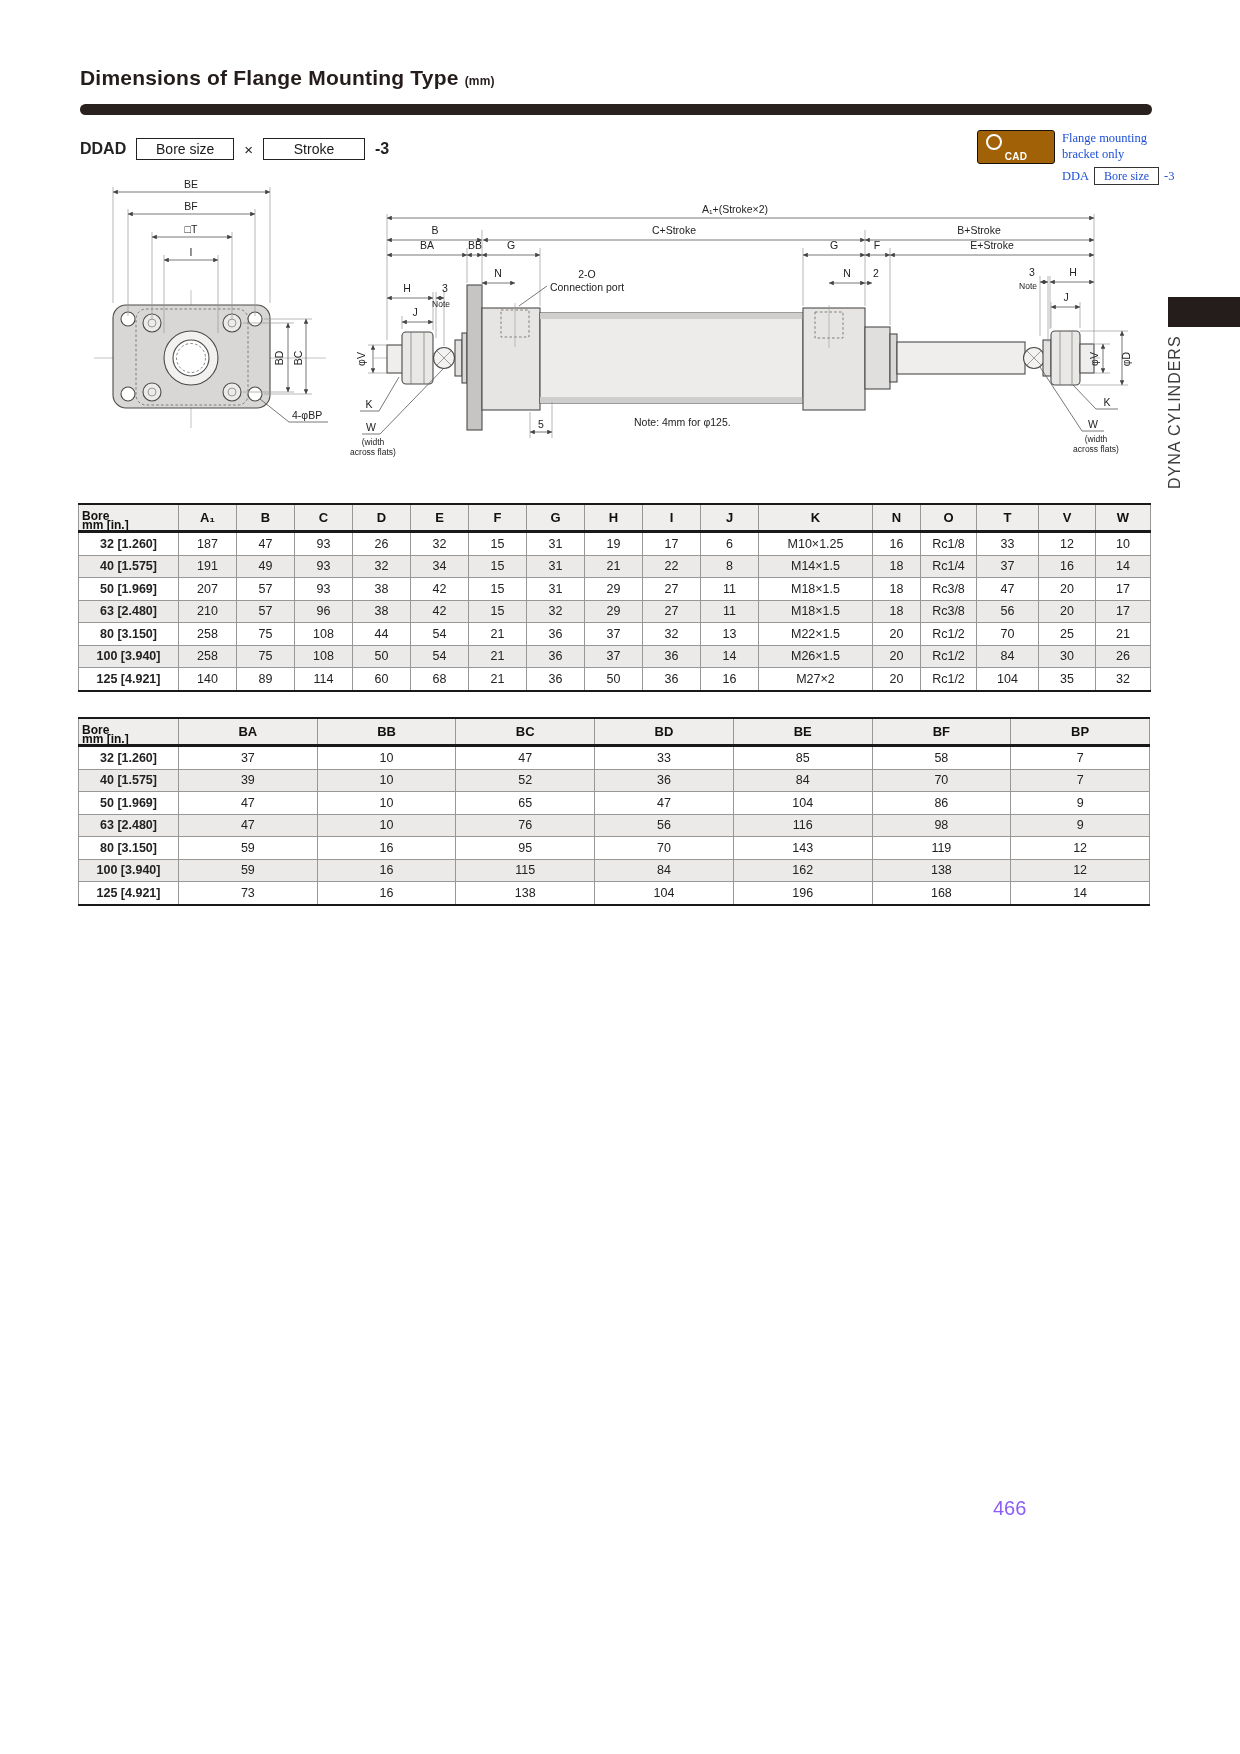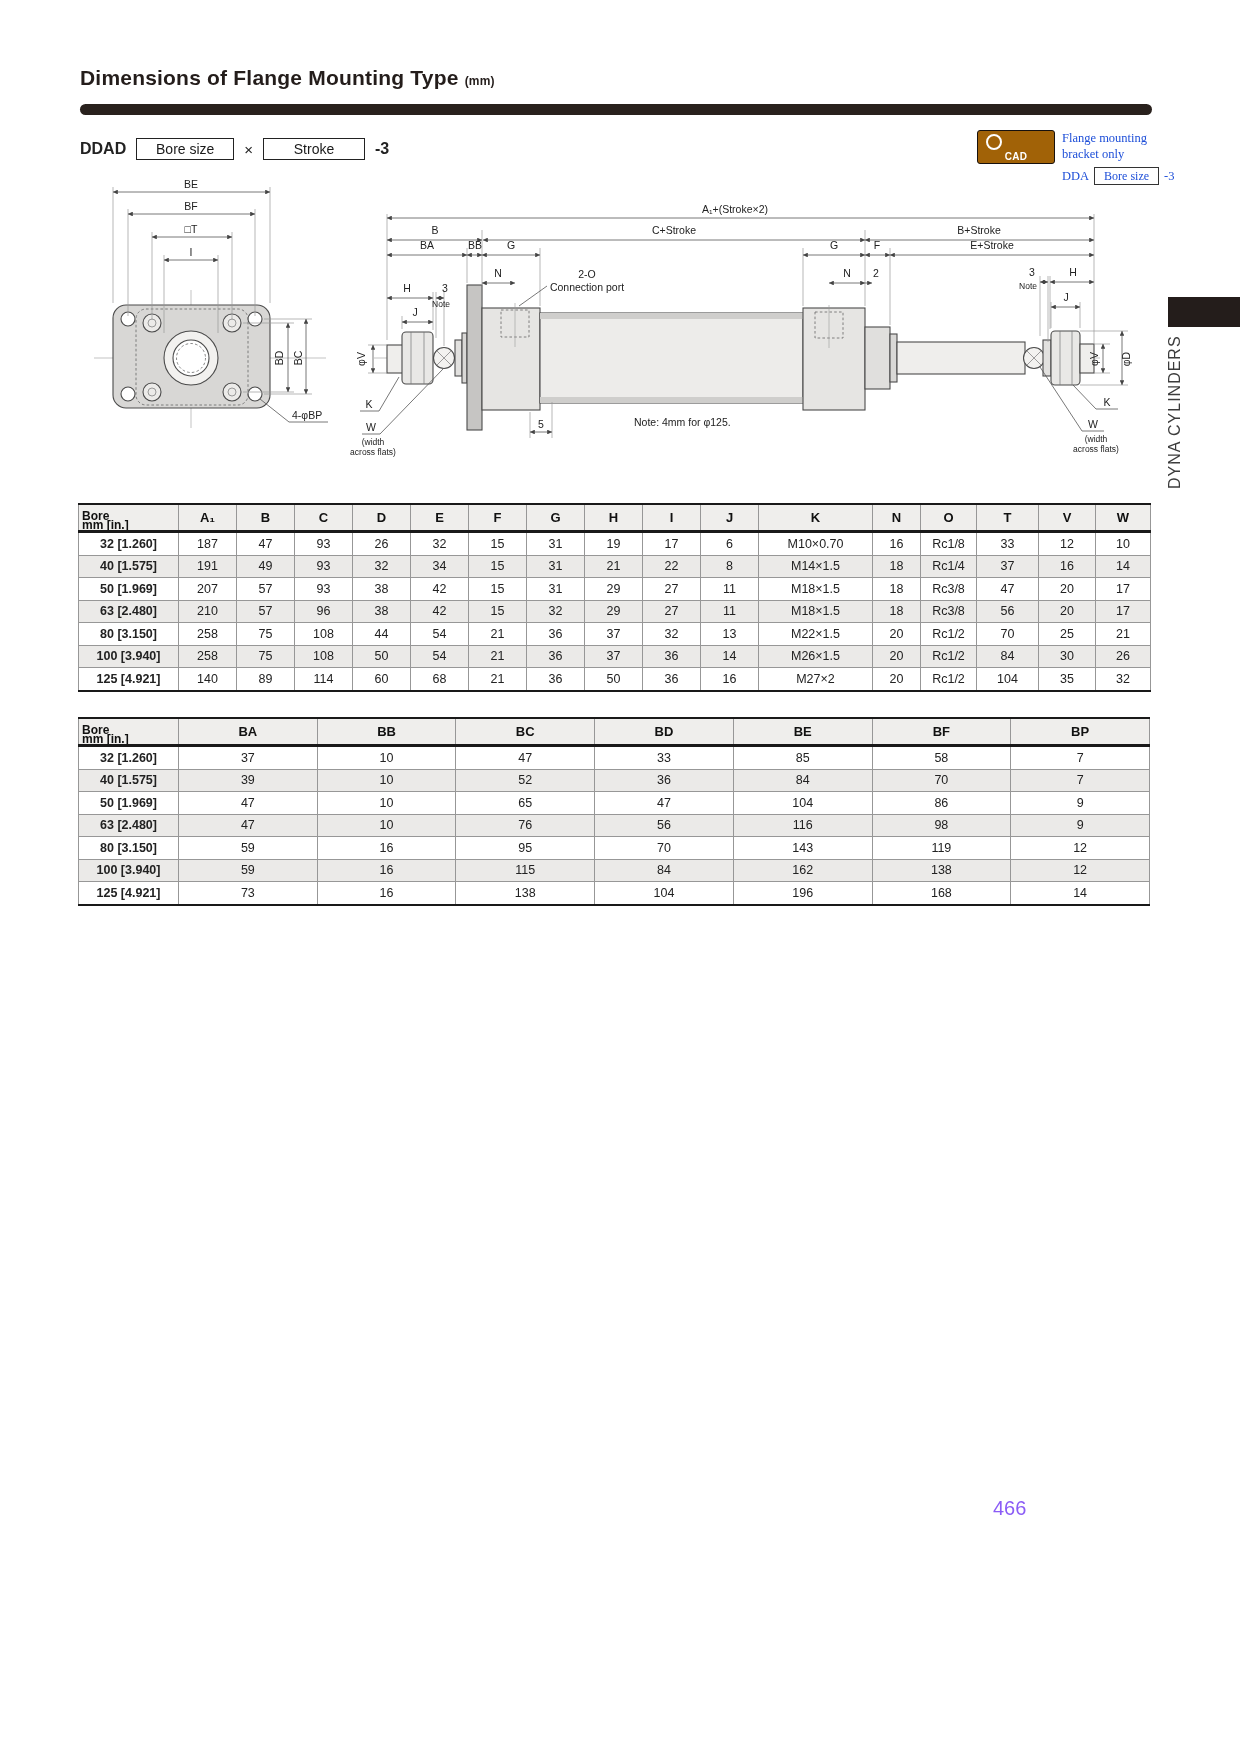--- a/index.html
+++ b/index.html
@@ -338,21 +338,21 @@
           <td>187</td>
           <td>47</td>
           <td>93</td>
           <td>26</td>
           <td>32</td>
           <td>15</td>
           <td>31</td>
           <td>19</td>
           <td>17</td>
           <td>6</td>
-          <td>M10×0.70</td>
+          <td>M10×1.25</td>
           <td>16</td>
           <td>Rc1/8</td>
           <td>33</td>
           <td>12</td>
           <td>10</td>
         </tr>
         <tr>
           <th class="bore">40 [1.575]</th>
           <td>191</td>
           <td>49</td>

